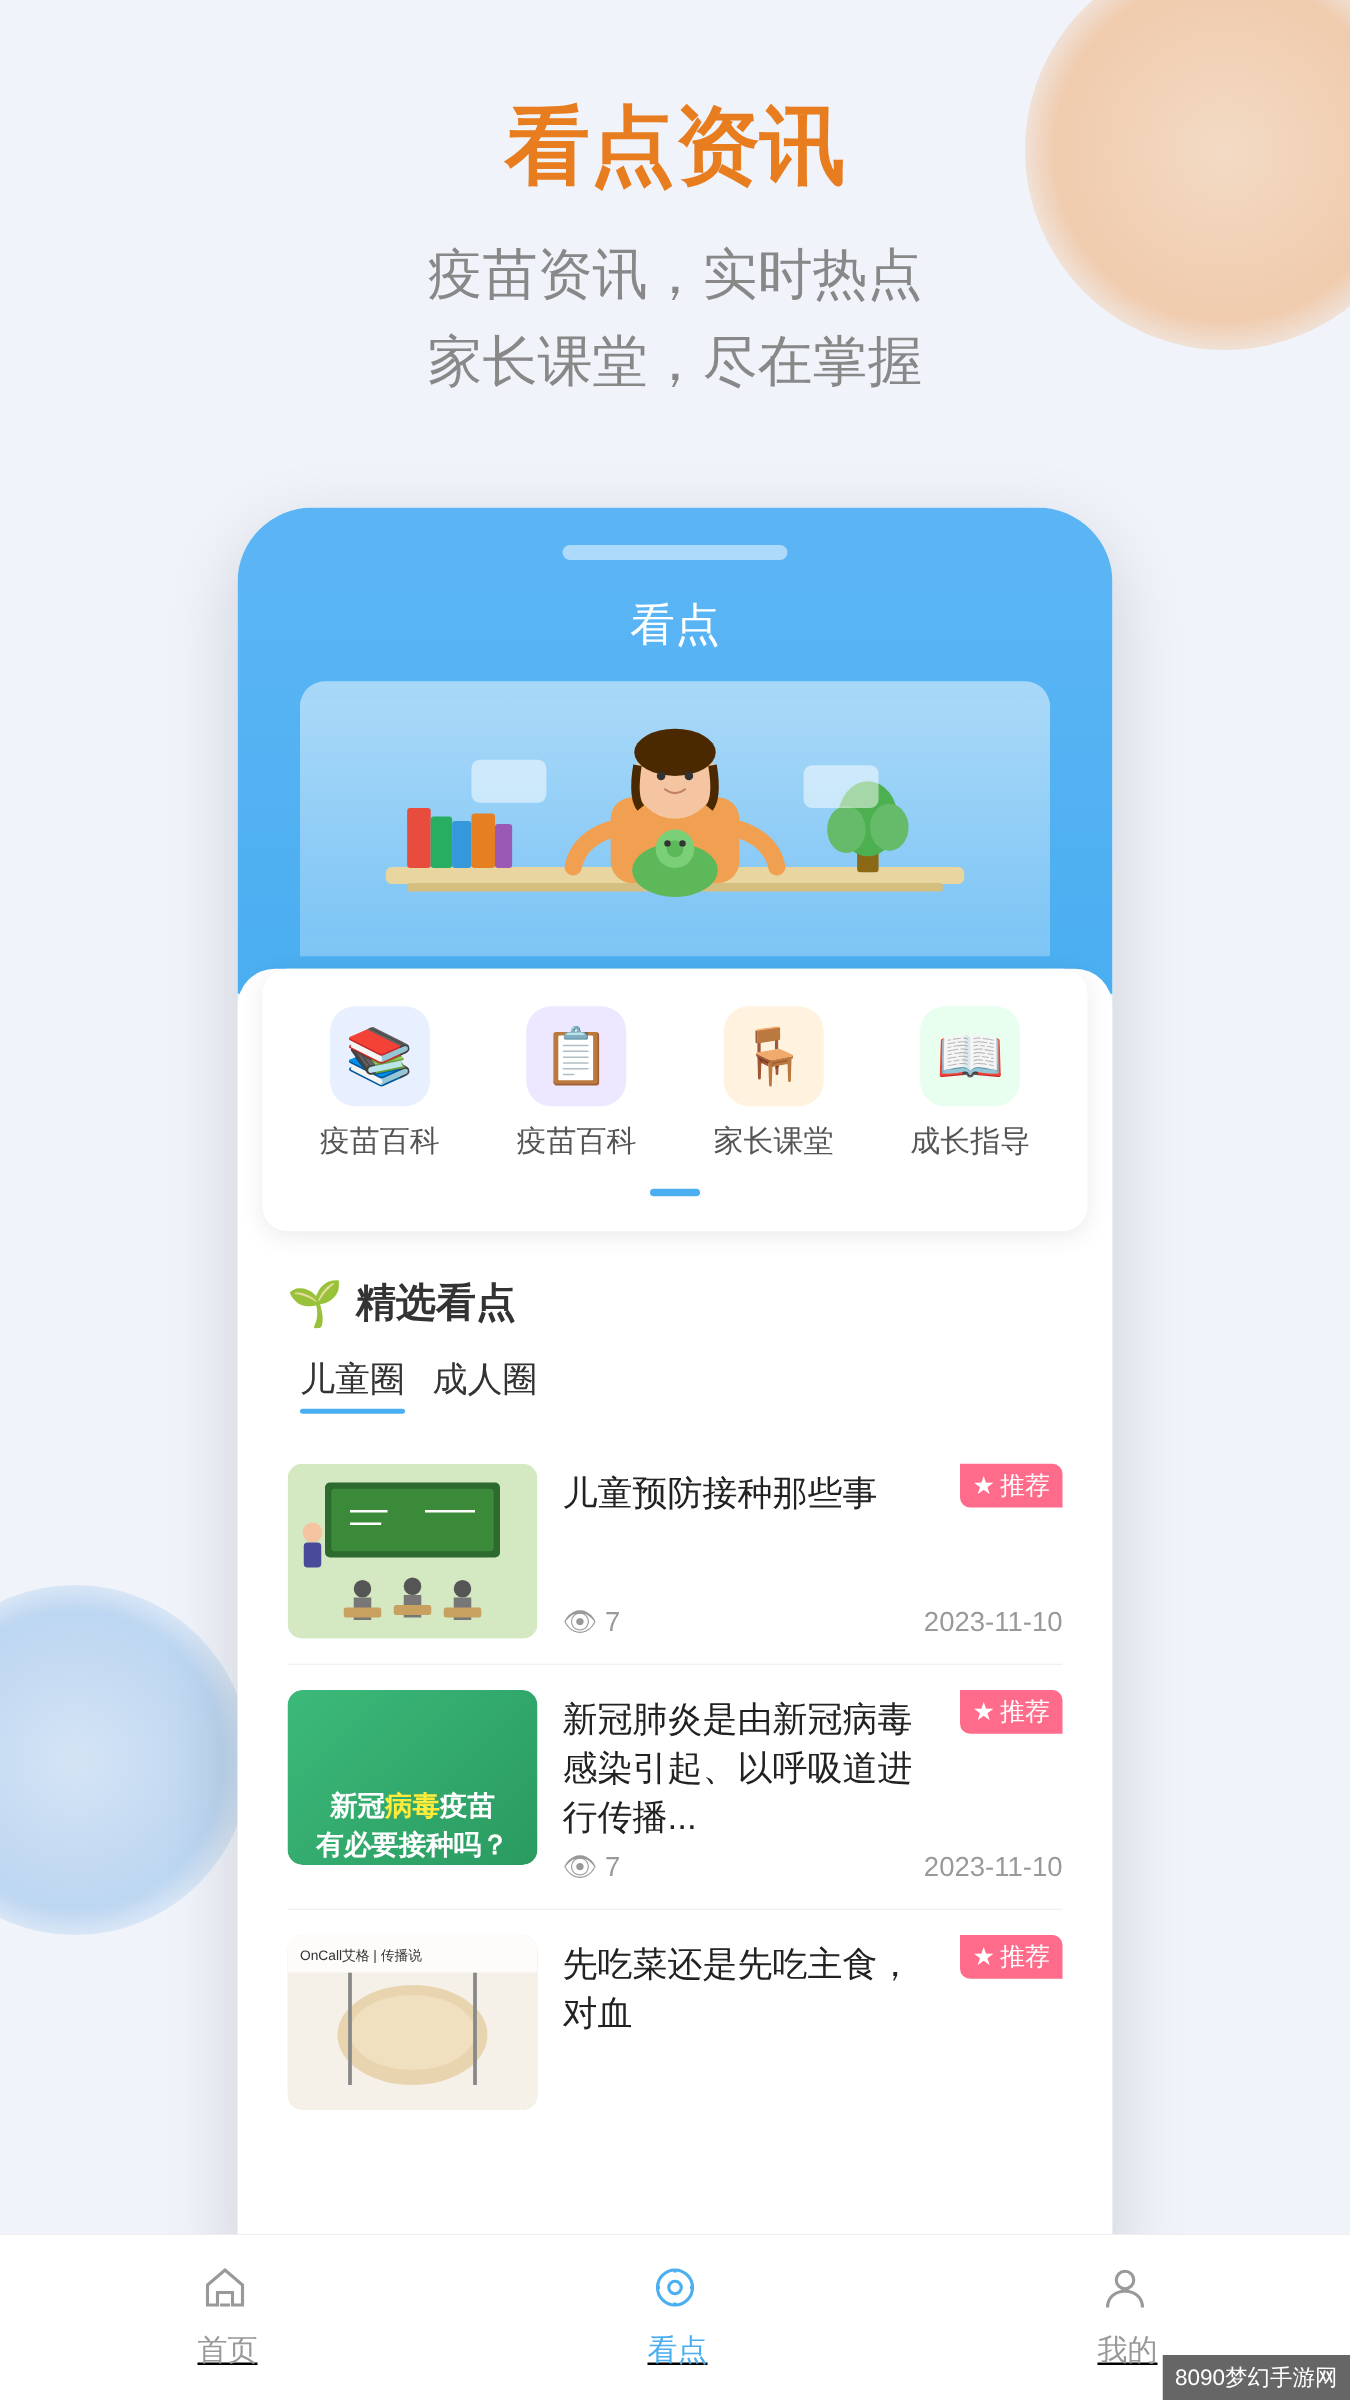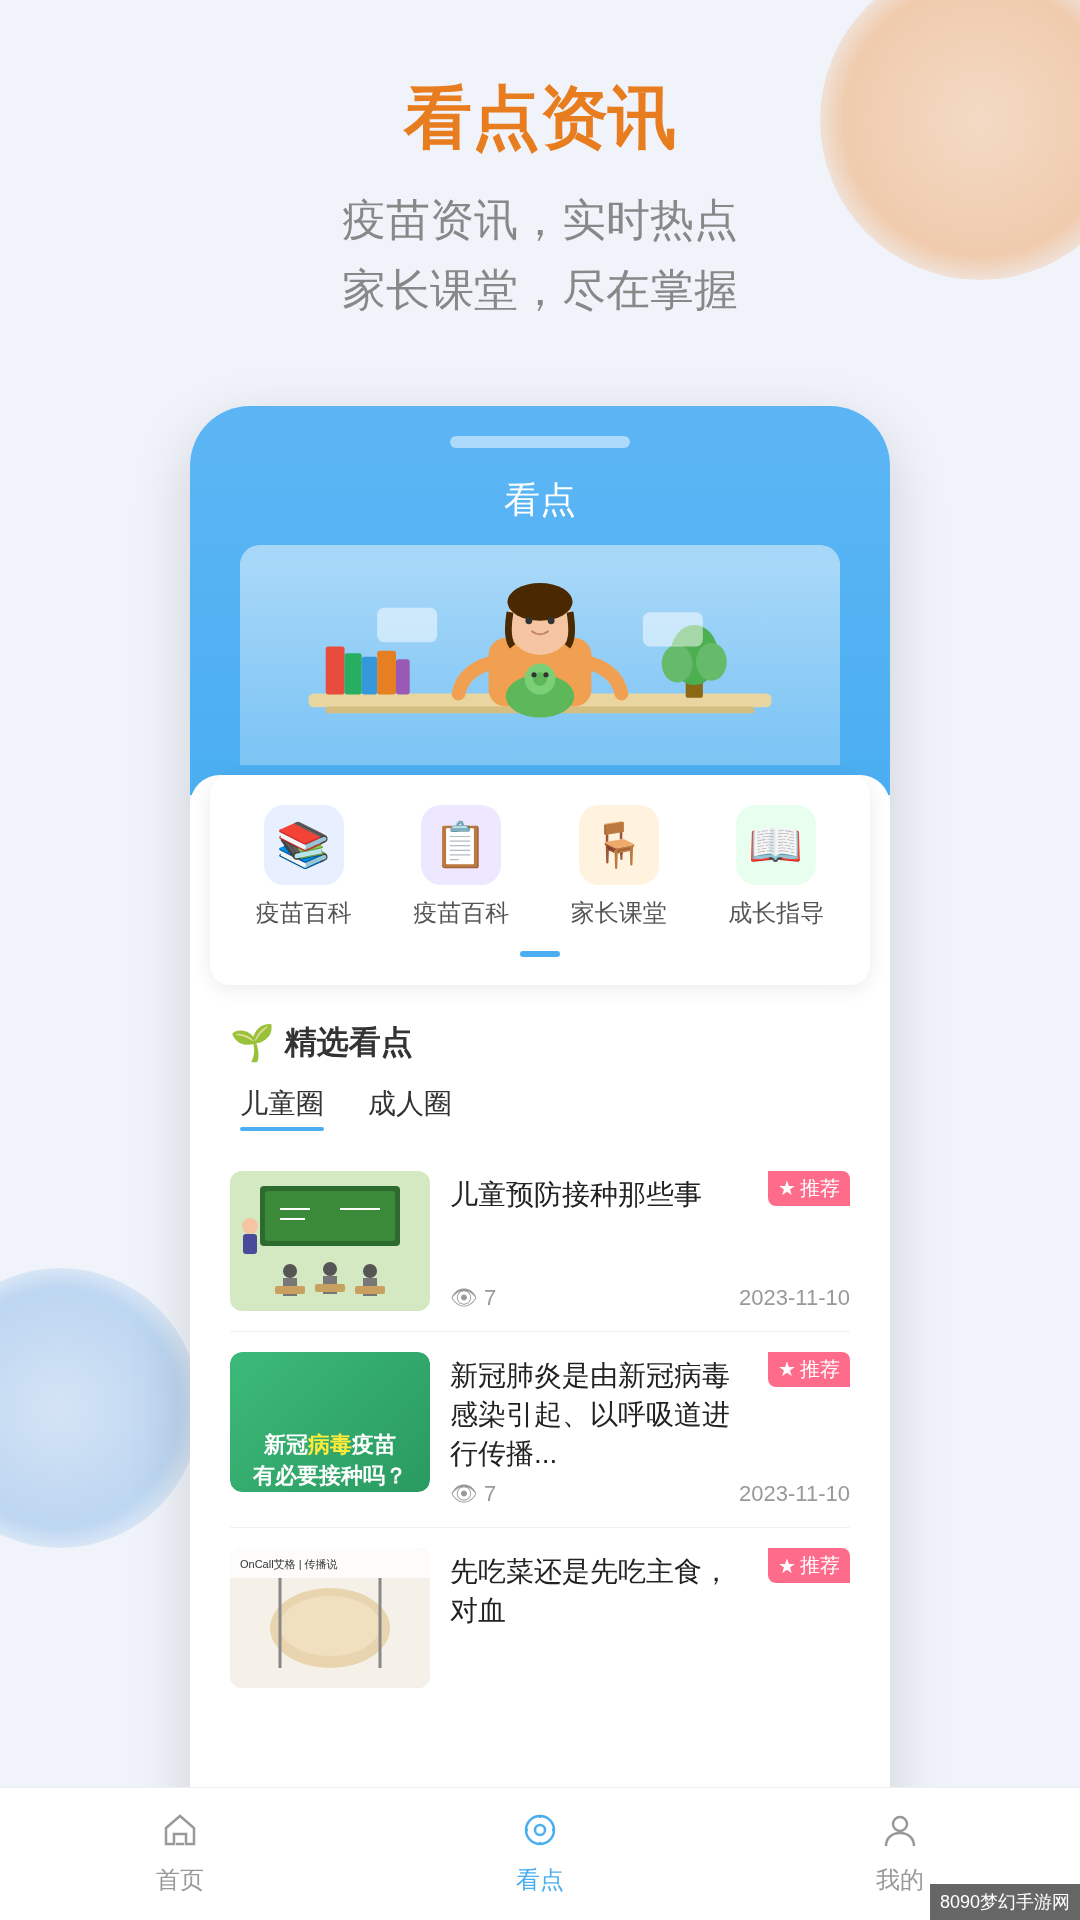--- a/index.html
+++ b/index.html
@@ -216,21 +216,21 @@
 
     .selected-title {
       font-size: 32px;
       font-weight: 700;
       color: #333;
     }
 
     
     .tabs-bar {
       display: flex;
-      gap: 44px;
+      gap: 22px;
       margin-bottom: 20px;
       padding: 0 10px;
     }
 
     .tab-item {
       font-size: 28px;
       color: #333;
       padding-bottom: 8px;
       position: relative;
     }
@@ -324,22 +324,23 @@
       border-top: 1px solid #eee;
       display: flex;
       justify-content: space-around;
       padding: 16px 0 24px;
       z-index: 100;
     }
 
     .nav-item {
       display: flex;
       flex-direction: column;
-      align-items: center;
+      align-items: flex-end;
       gap: 8px;
+      text-decoration: underline;
     }
 
     .nav-icon {
       width: 52px;
       height: 52px;
       display: flex;
       align-items: center;
       justify-content: center;
     }
 

